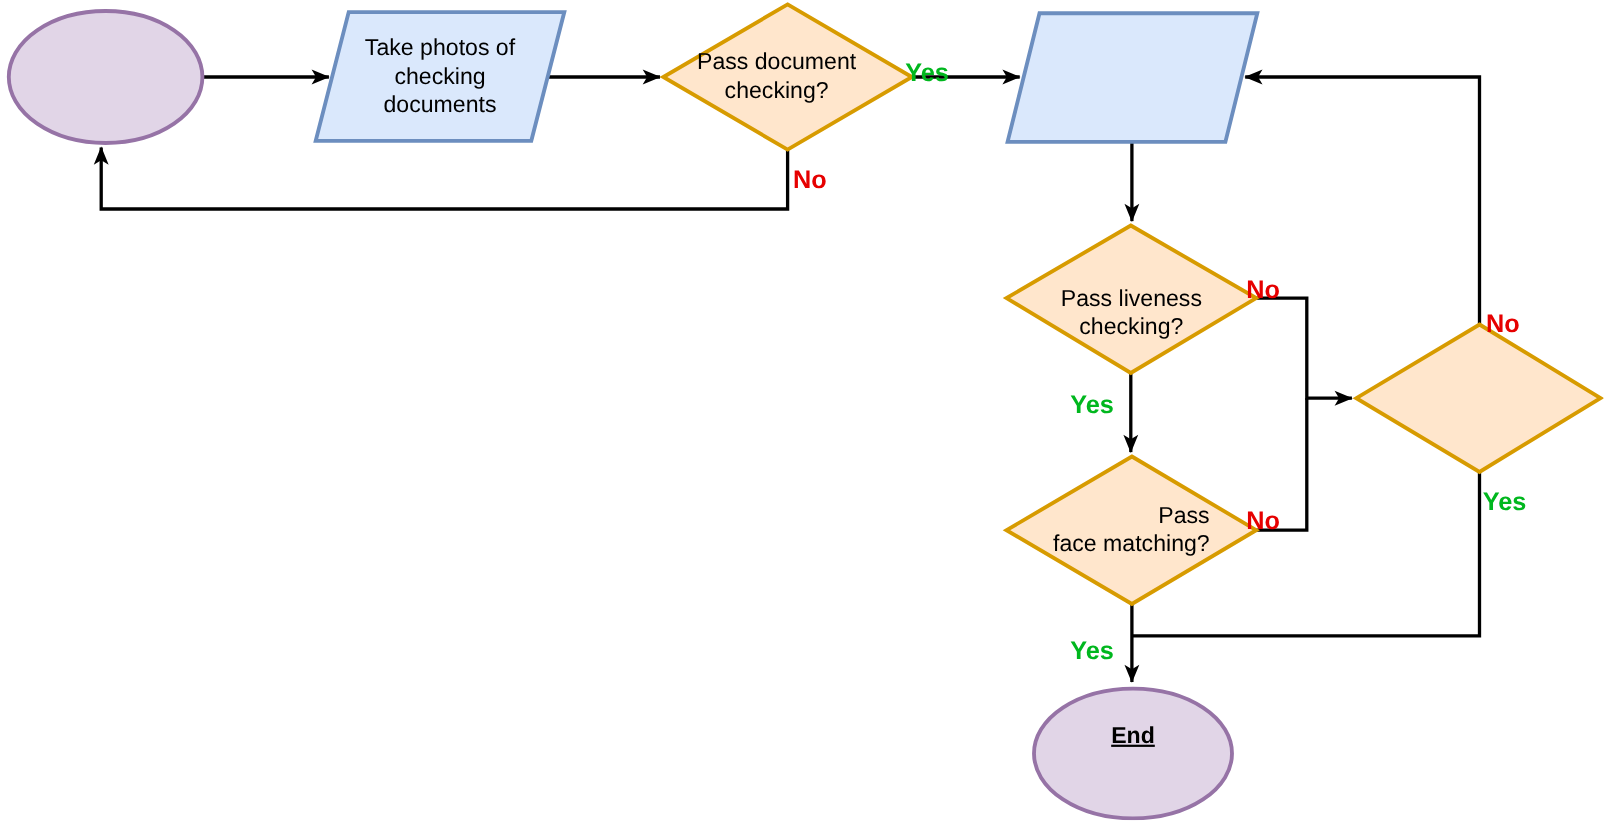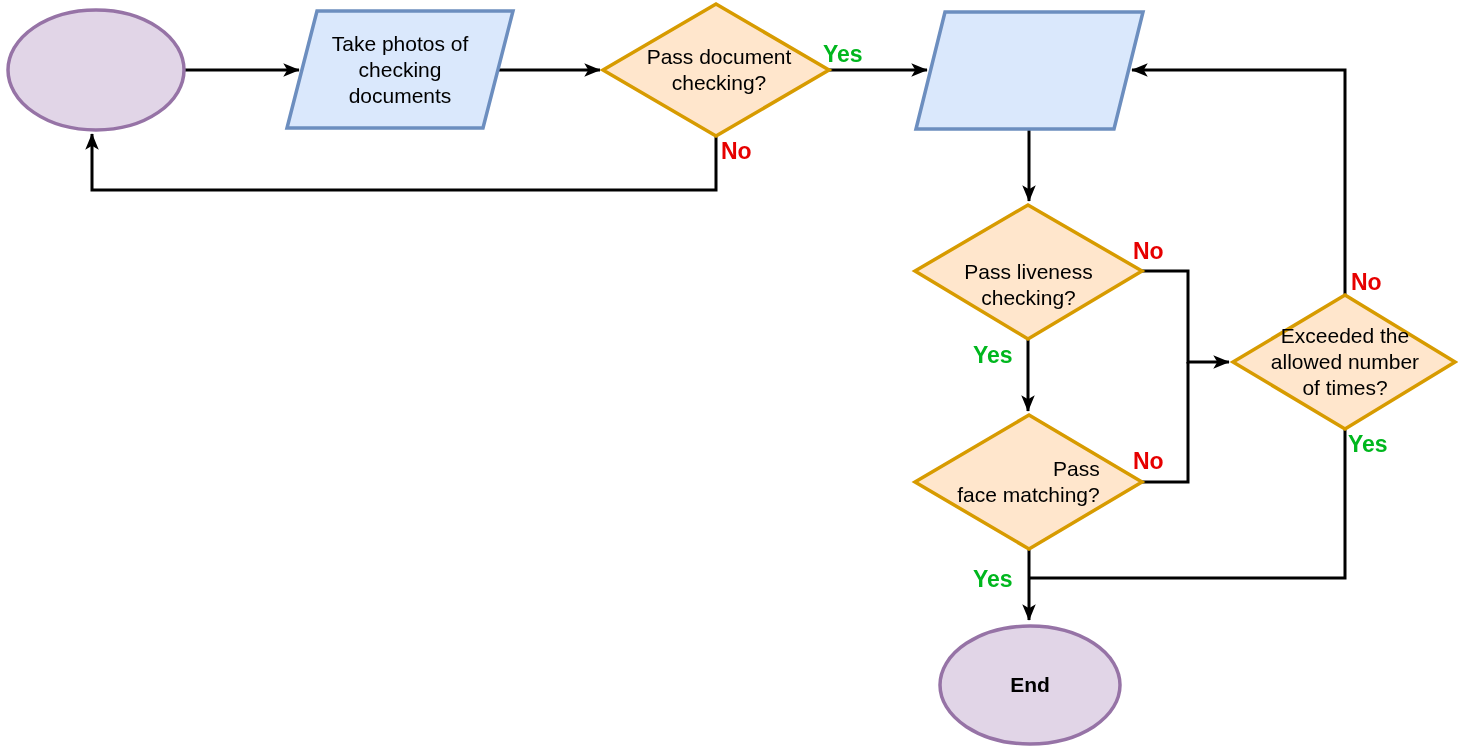--- a/index.html
+++ b/index.html
@@ -21,20 +21,21 @@
     white-space: pre-line;
     font-size: 21px;
     line-height: 26px;
   }
   .terminal-label { font-weight: bold; }
   .edge-label {
     position: absolute;
     font-weight: bold;
     font-size: 23px;
     line-height: 1;
+    margin-top: 12px;
   }
   svg ellipse, svg polygon { stroke-width: 3.5; }
   svg path.edge { fill: none; stroke-width: 3; }
 </style>
 </head>
 <body>
 
 <div class="canvas" style="color: rgb(0, 0, 0); background: rgb(255, 255, 255);">
 
   <svg class="layer" width="1458" height="746" viewBox="0 0 1458 746">
@@ -68,35 +69,32 @@
       <polygon points="1345,295 1455,362 1345,429 1233,362" fill="#FFE6CC" stroke="#D79B00"></polygon>
       <ellipse cx="1030" cy="685" rx="90" ry="59" fill="#E1D5E7" stroke="#9673A6"></ellipse>
     </g>
   </svg>
 
 
   <div class="node-label" style="left:302px; top:12px; width:196px; height:116px;">Take photos of
 checking
 documents</div>
 
-  <div class="node-label" style="left:614px; top:8px; width:210px; height:124px;">Pass document
+  <div class="node-label" style="left:601px; top:8px; width:210px; height:124px;">Pass document
 checking?</div>
 
 
   <div class="node-label" style="left:924px; top:220px; width:209px; height:130px;">Pass liveness
 checking?</div>
 
   <div class="node-label" style="left:924px; top:417px; width:209px; height:130px;text-align:right;">Pass
 face matching?</div>
 
-  <div class="node-label" style="left:1240px; top:297px; width:210px; height:130px;">Exceeded the
-allowed number
-of times?</div>
 
-  <div class="node-label terminal-label" style="left:940px; top:625px; width:180px; height:120px;">End</div>
+  <div class="node-label terminal-label" style="left:940px; top:609px; width:180px; height:120px;text-decoration:underline;">End</div>
 
   <span class="edge-label" style="left: 823px; top: 43px; color: rgb(0, 183, 30);">Yes</span>
 
   <span class="edge-label" style="left: 721px; top: 140px; color: rgb(230, 0, 0);">No</span>
 
   <span class="edge-label" style="left: 973px; top: 344px; color: rgb(0, 183, 30);">Yes</span>
 
   <span class="edge-label" style="left: 1133px; top: 240px; color: rgb(230, 0, 0);">No</span>
 
   <span class="edge-label" style="left: 973px; top: 568px; color: rgb(0, 183, 30);">Yes</span>

